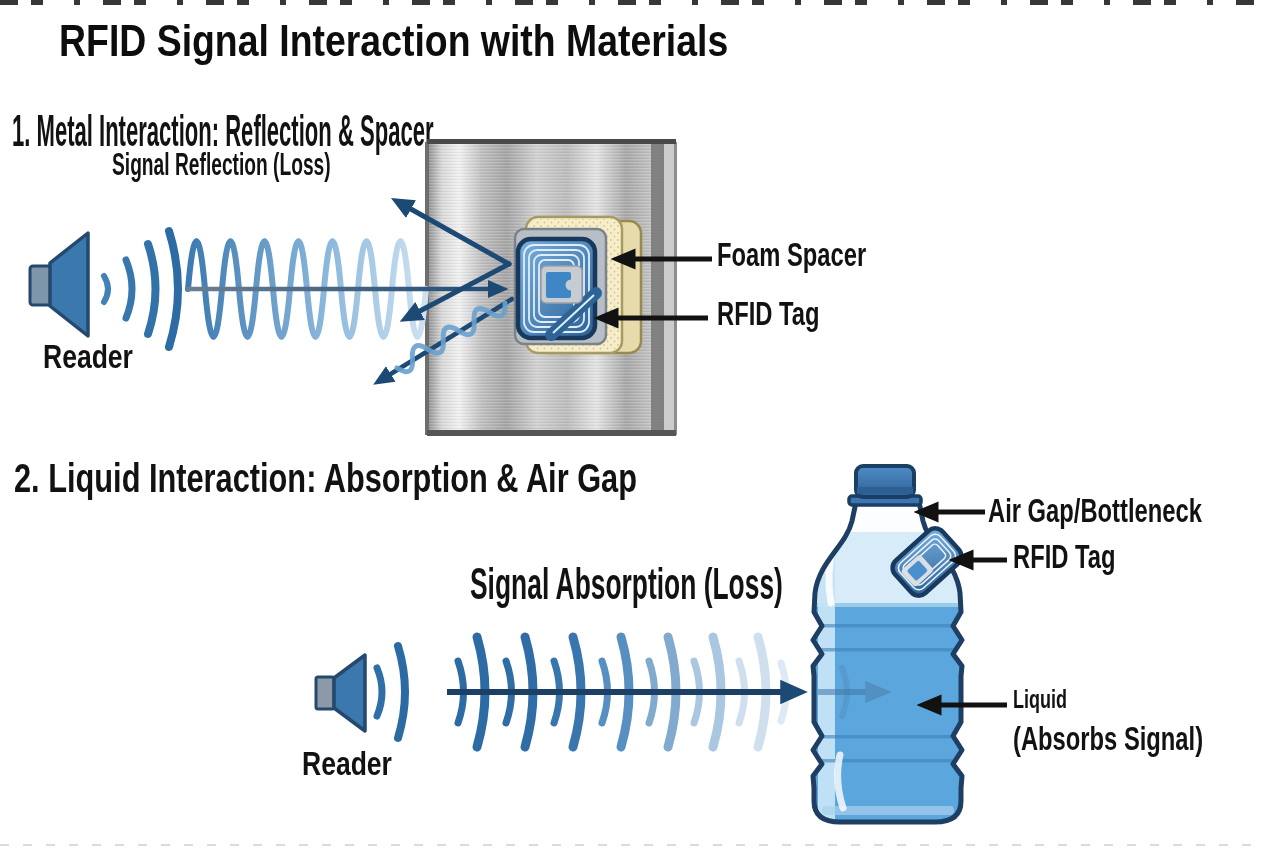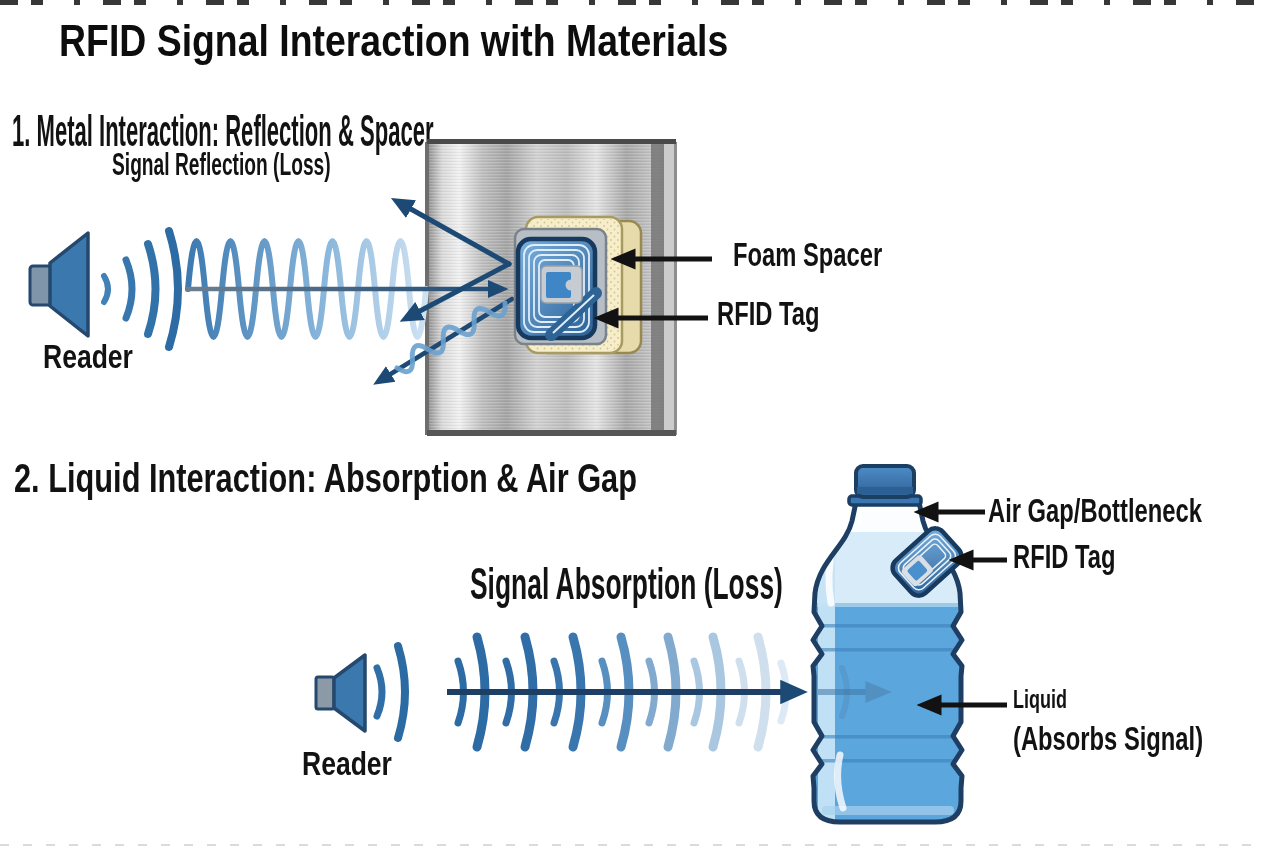--- a/index.html
+++ b/index.html
@@ -9,21 +9,21 @@
   .lbl{position:absolute;font-weight:700;color:#121212;line-height:1;white-space:nowrap;}
   .cond{display:inline-block;transform:scaleX(var(--sx,.7));transform-origin:0 50%;white-space:nowrap;}
   .ctr{display:inline-block;transform:scaleX(var(--sx,.85));transform-origin:50% 50%;white-space:nowrap;}
   #title-wrap{position:absolute;left:0;top:16px;width:100%;text-align:left;font-weight:700;font-size:44px;color:#0d0d0d;}
   #s1-heading{left:12px;top:84px;font-size:45px;margin-top:24px;--sx:.49;}
   #s2-heading{left:14px;top:458px;font-size:41px;letter-spacing:0px;--sx:.75;}
   #sig-refl{left:112px;top:148px;font-size:32px;--sx:.60;}
   #sig-abs{left:470px;top:562px;font-size:44px;--sx:.60;}
   #reader1{left:43px;top:339px;font-size:34px;--sx:.78;}
   #reader2{left:302px;top:746px;font-size:34px;--sx:.78;}
-  #foam-lbl{left:717px;top:238px;font-size:33px;margin-left:16px;--sx:.72;}
+  #foam-lbl{left:717px;top:238px;font-size:33px;--sx:.72;}
   #rfid1-lbl{left:717px;top:297px;font-size:33px;--sx:.72;}
   #airgap-lbl{left:988px;top:494px;font-size:33px;--sx:.72;}
   #rfid2-lbl{left:1013px;top:540px;font-size:33px;--sx:.72;}
   #liquid-lbl1{left:1013px;top:687px;font-size:25px;--sx:.72;}
   #liquid-lbl2{left:1013px;top:722px;font-size:33px;--sx:.72;}
   #top-artifact{left:0;top:0;width:100%;height:5px;opacity:.88;
     background:repeating-linear-gradient(90deg,#1c1c1c 0 18px,transparent 18px 31px,#1c1c1c 31px 43px,transparent 43px 74px,#1c1c1c 74px 80px,transparent 80px 103px);}
   #bottom-artifact{left:0;top:844px;width:100%;height:2px;opacity:.55;
     background:repeating-linear-gradient(90deg,#bdbdbd 0 9px,transparent 9px 23px);}
   svg{position:absolute;left:0;top:0;}

